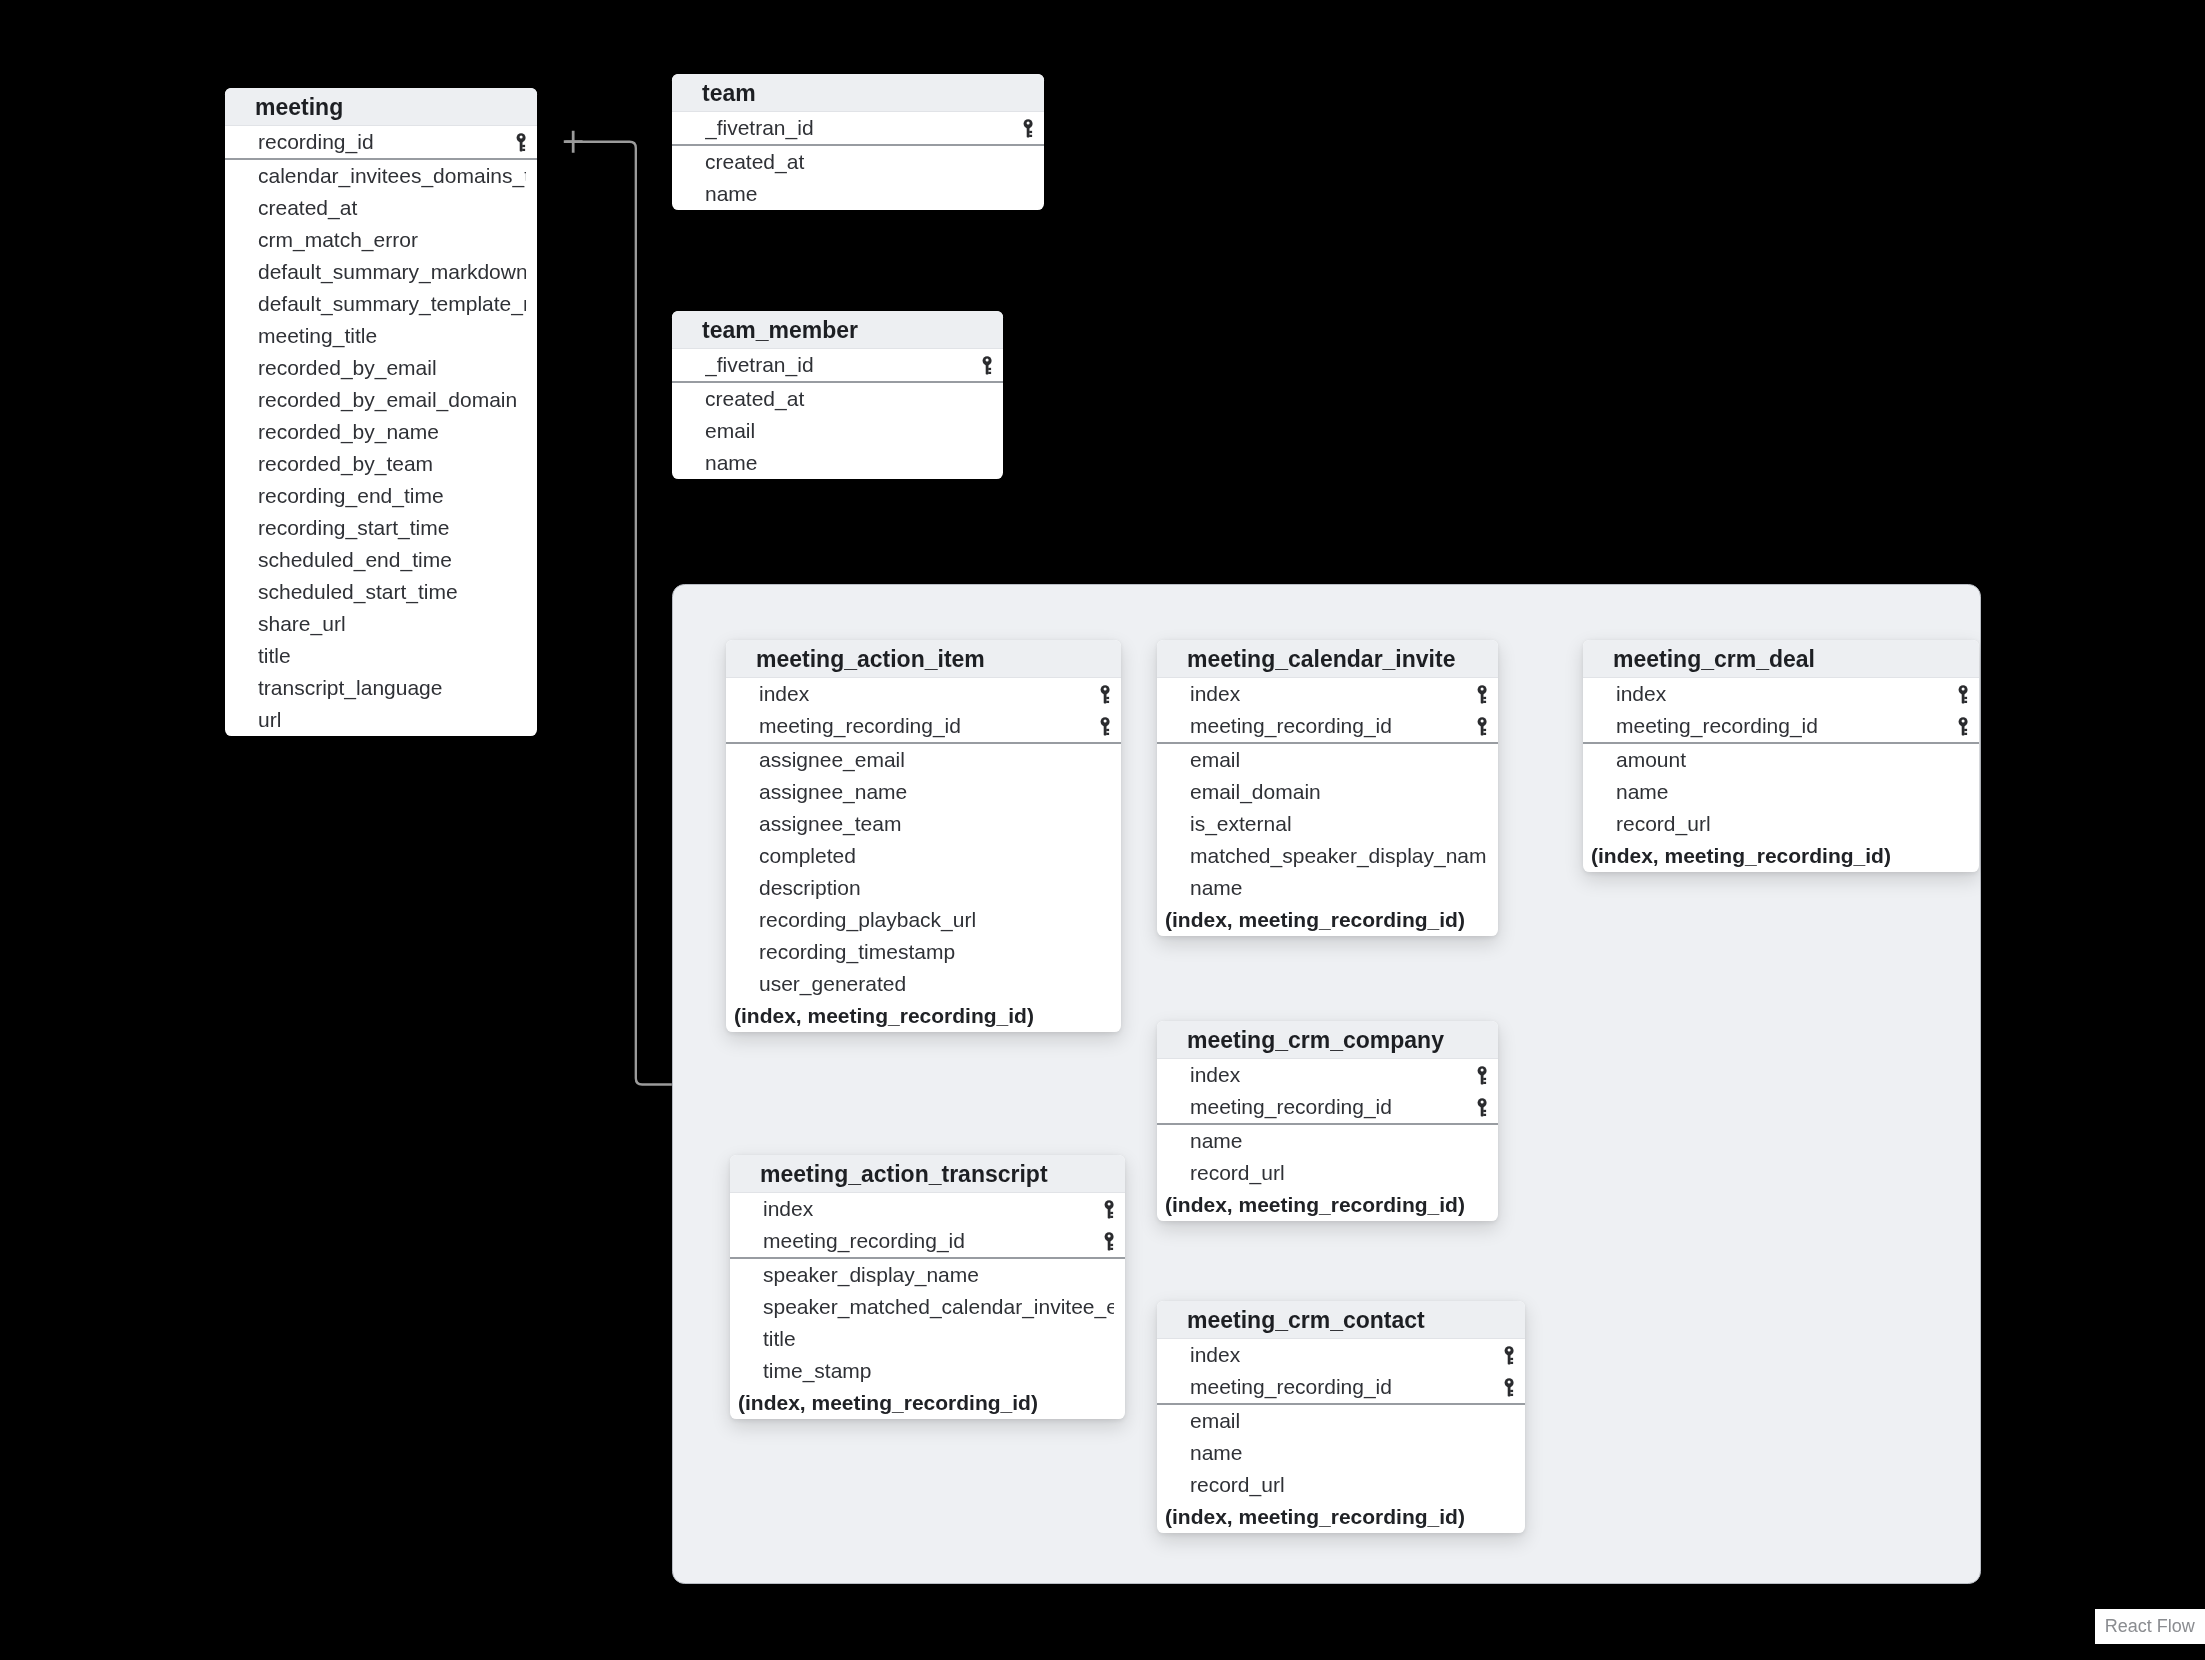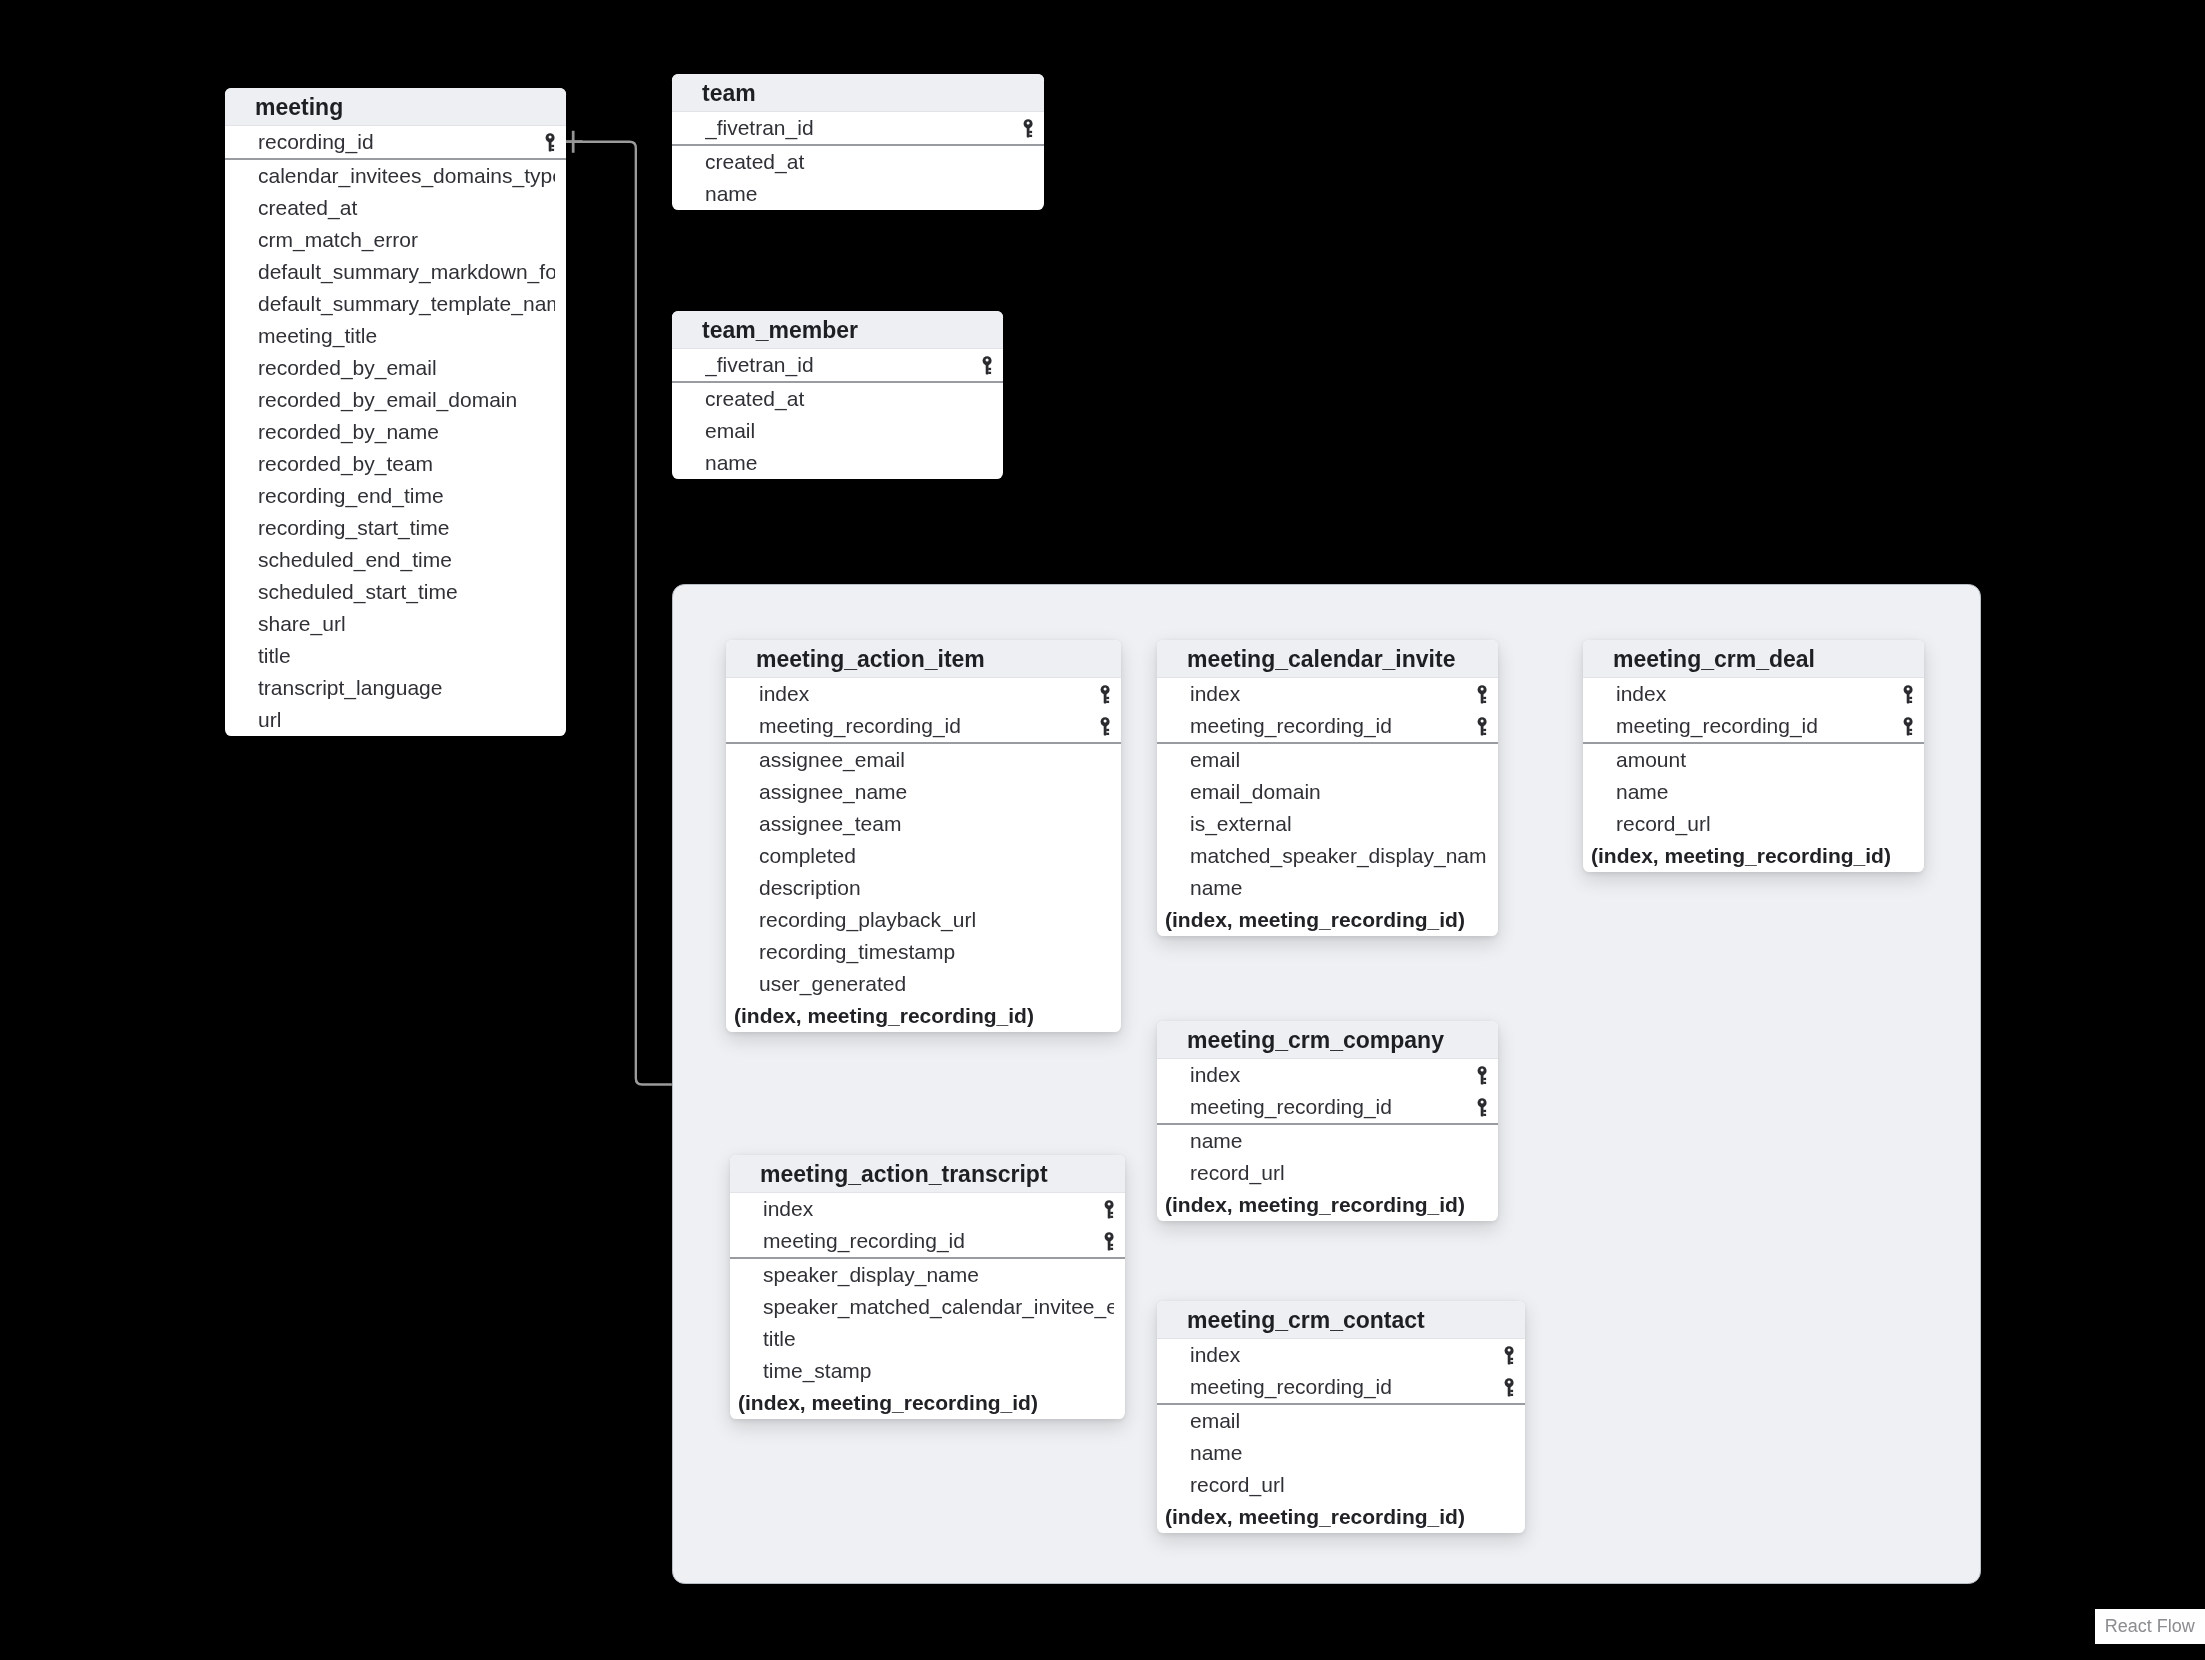--- a/index.html
+++ b/index.html
@@ -49,21 +49,21 @@
 </head>
 <body style="width: 2205px; height: 1660px;">
 
 <div id="viewport">
   <div id="group" class="group-node" style="left: 672px; top: 584px; width: 1309px; height: 1000px;"></div>
   <svg id="edge-layer" width="2205" height="1660" viewBox="0 0 2816 2120">
       <path d="M 722 181 L 804 181 Q 812 181 812 189 L 812 1377 Q 812 1385 820 1385 L 858 1385" fill="none" stroke="#9b9b9b" stroke-width="3"></path>
       <path d="M 720 181 H 744 M 732 167 V 195" stroke="#9b9b9b" stroke-width="3.5" fill="none" style="pointer-events: auto;"></path>
     </svg>
   <div id="nodes">
-      <div class="table-node" style="left: 225px; top: 88px; width: 341px;">
+      <div class="table-node" style="left: 225px; top: 88px; width: 312px;">
         <div class="table-header">meeting</div>
         <div class="trow">
           <span class="field-label">recording_id</span>
           <span class="key-icon">
             <svg viewBox="0 0 14 26" width="10.2" height="19">
               <circle cx="7" cy="6.4" r="6.2" fill="#2a2b2e"></circle>
               <circle cx="7" cy="5.4" r="2.1" fill="#ffffff"></circle>
               <rect x="5.1" y="11.5" width="3.8" height="14" rx="1" fill="#2a2b2e"></rect>
               <rect x="8.5" y="16.2" width="4" height="3.1" fill="#2a2b2e"></rect>
               <rect x="8.5" y="21.6" width="4" height="3.1" fill="#2a2b2e"></rect>
@@ -263,21 +263,21 @@
           <span class="field-label">is_external</span>
         </div>
         <div class="trow">
           <span class="field-label">matched_speaker_display_name</span>
         </div>
         <div class="trow">
           <span class="field-label">name</span>
         </div>
         <div class="trow composite">(index, meeting_recording_id)</div>
       </div>
-      <div class="table-node" style="left: 1583px; top: 640px; width: 341px;">
+      <div class="table-node" style="left: 1583px; top: 640px; width: 396px;">
         <div class="table-header">meeting_crm_deal</div>
         <div class="trow">
           <span class="field-label">index</span>
           <span class="key-icon">
             <svg viewBox="0 0 14 26" width="10.2" height="19">
               <circle cx="7" cy="6.4" r="6.2" fill="#2a2b2e"></circle>
               <circle cx="7" cy="5.4" r="2.1" fill="#ffffff"></circle>
               <rect x="5.1" y="11.5" width="3.8" height="14" rx="1" fill="#2a2b2e"></rect>
               <rect x="8.5" y="16.2" width="4" height="3.1" fill="#2a2b2e"></rect>
               <rect x="8.5" y="21.6" width="4" height="3.1" fill="#2a2b2e"></rect>

